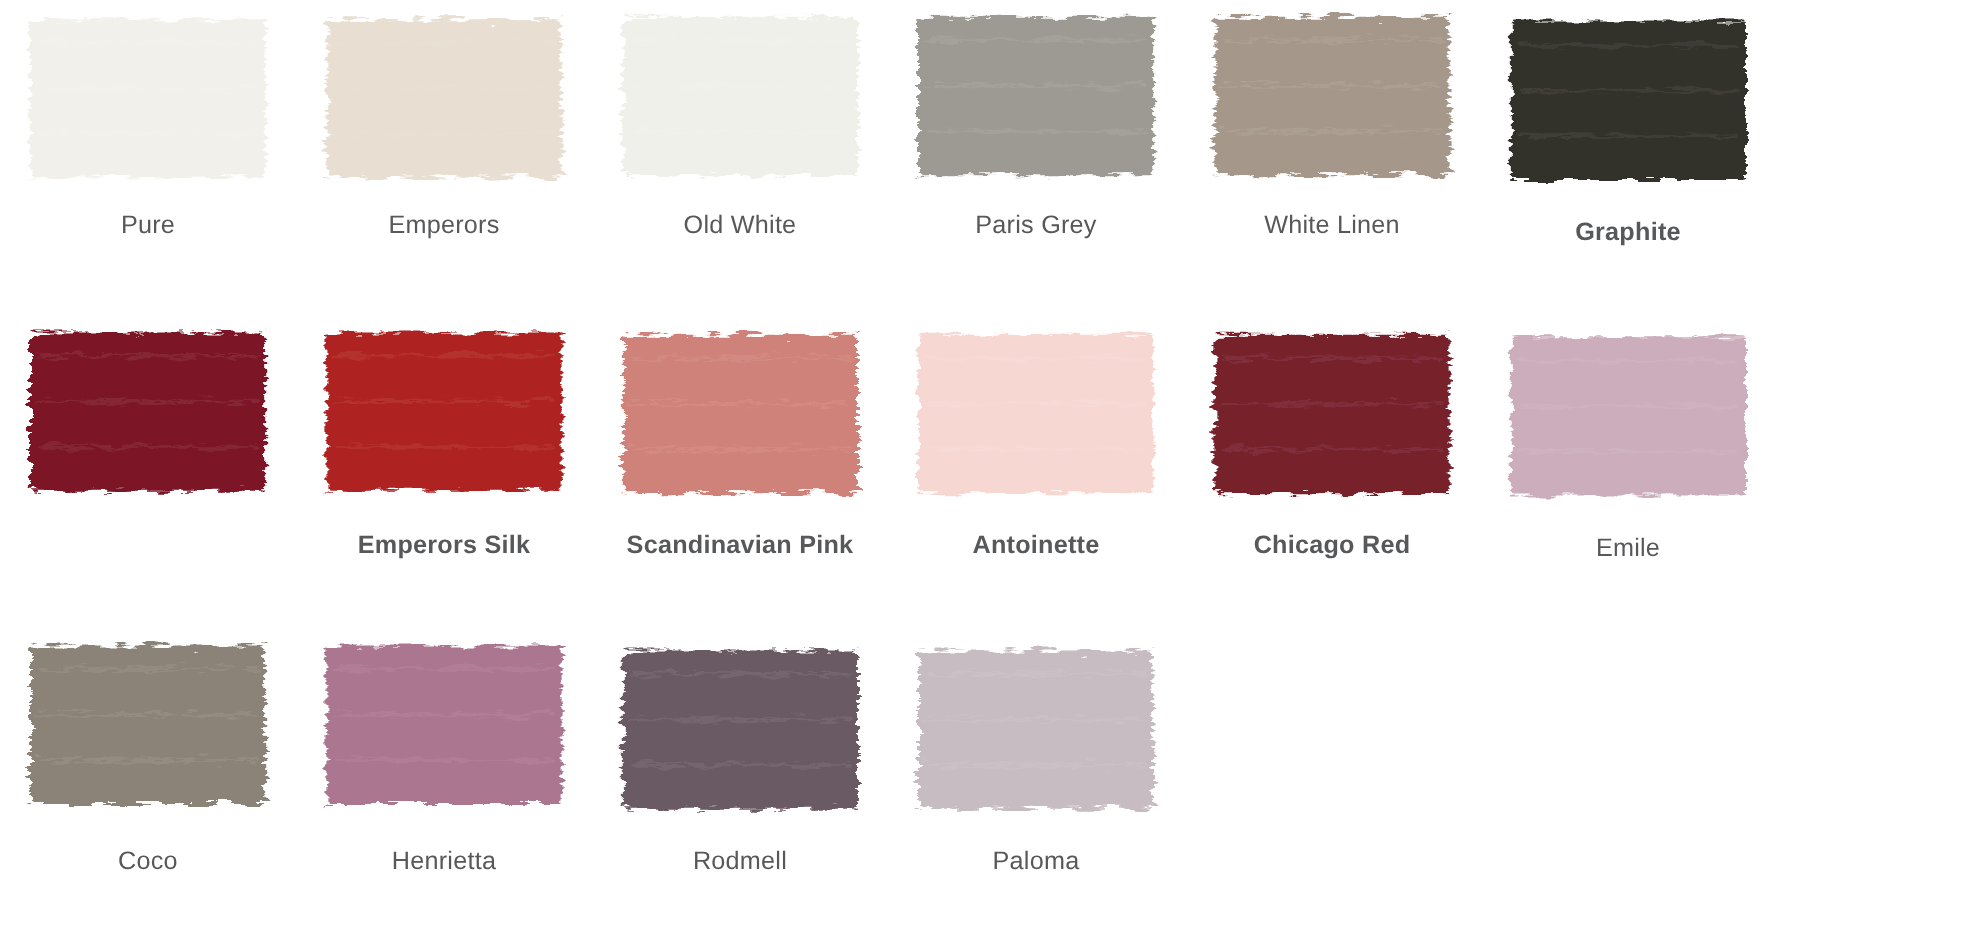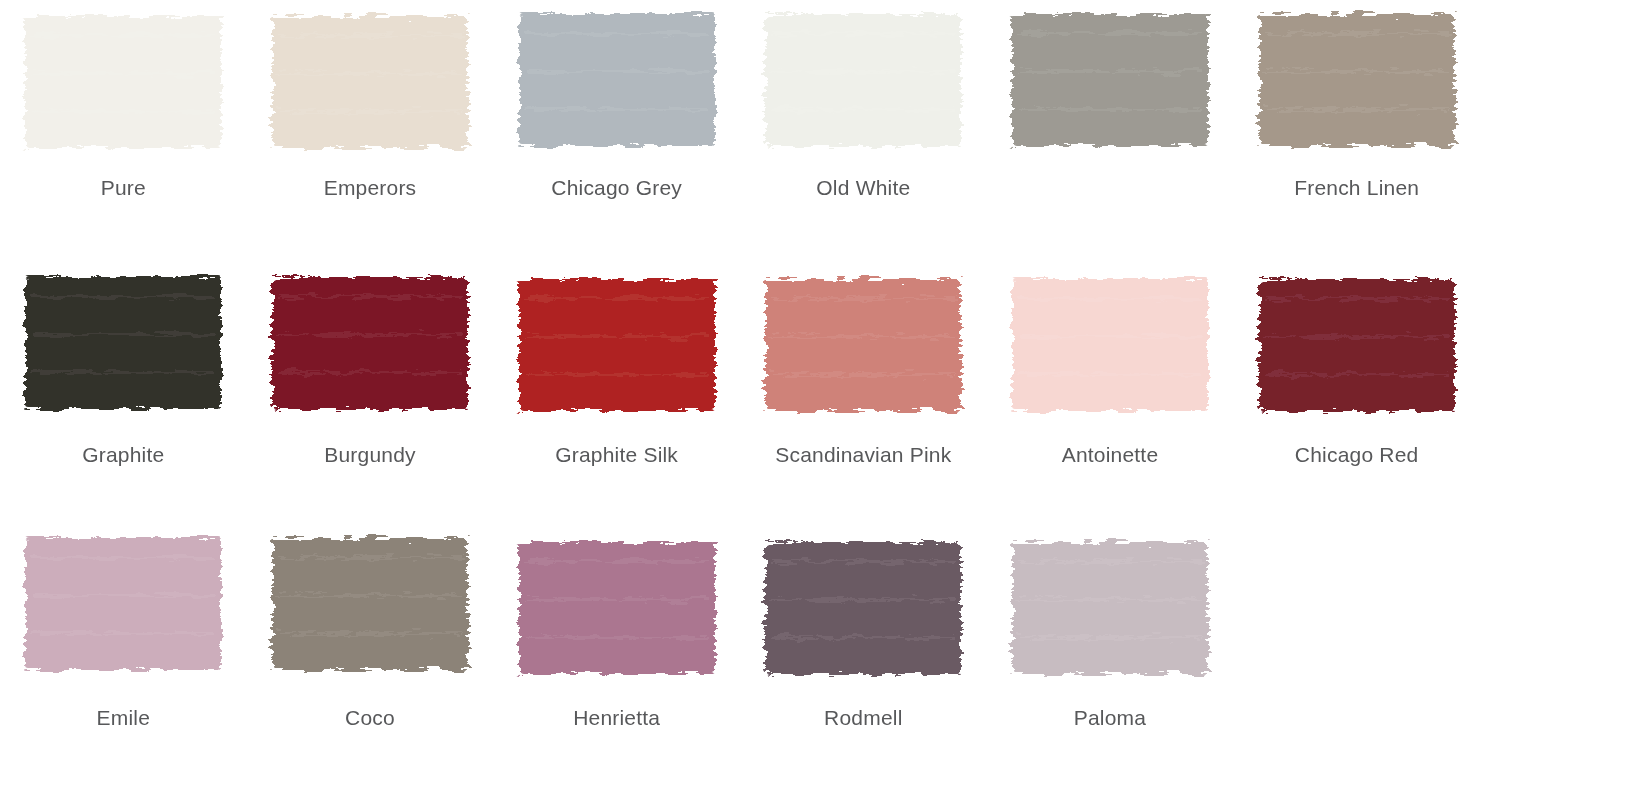--- a/index.html
+++ b/index.html
@@ -60,21 +60,21 @@
     font-weight: 400;
     letter-spacing: 0.2px;
     color: #57585a;
     white-space: nowrap;
   }
 
   
   .row-1 .paint-wrap { margin-top: 6px; }
   .row-1 .swatch-label { top: 176px; }
   .row-2 .paint-wrap { margin-top: 10px; }
-  .row-2 .swatch-label { top: 182px; }
+  .row-2 .swatch-label { top: 182px; font-weight: bold; }
   .row-3 .paint-wrap { margin-top: 12px; }
   .row-3 .swatch-label { top: 184px; }
 </style>
 </head>
 <body>
 
 <svg width="0" height="0" style="position:absolute" aria-hidden="true">
   <defs>
     <filter id="roughen-a">
       <feTurbulence type="fractalNoise" baseFrequency="0.045 0.22" numOctaves="4" seed="7" result="n"></feTurbulence>
@@ -123,33 +123,20 @@
             <rect x="14" y="64" width="184" height="3" fill="#ffffff" opacity="0.07"></rect>
             <rect x="14" y="102" width="184" height="3" fill="#ffffff" opacity="0.07"></rect>
           </g>
         </svg>
       </div>
       <div class="swatch-label">Emperors</div>
     </div>
     <div class="swatch-cell row-1">
       <div class="paint-wrap">
         <svg class="paint-svg" viewBox="0 0 212 148" preserveAspectRatio="none">
-          <g filter="url(#roughen-c)">
-            <rect x="8" y="8" width="196" height="132" rx="3" fill="#b1b8be"></rect>
-            <rect x="14" y="26" width="184" height="3" fill="#ffffff" opacity="0.07"></rect>
-            <rect x="14" y="64" width="184" height="3" fill="#ffffff" opacity="0.07"></rect>
-            <rect x="14" y="102" width="184" height="3" fill="#ffffff" opacity="0.07"></rect>
-          </g>
-        </svg>
-      </div>
-      <div class="swatch-label">Chicago Grey</div>
-    </div>
-    <div class="swatch-cell row-1">
-      <div class="paint-wrap">
-        <svg class="paint-svg" viewBox="0 0 212 148" preserveAspectRatio="none">
           <g filter="url(#roughen-d)">
             <rect x="8" y="8" width="196" height="132" rx="3" fill="#eff0ea"></rect>
             <rect x="14" y="26" width="184" height="3" fill="#ffffff" opacity="0.07"></rect>
             <rect x="14" y="64" width="184" height="3" fill="#ffffff" opacity="0.07"></rect>
             <rect x="14" y="102" width="184" height="3" fill="#ffffff" opacity="0.07"></rect>
           </g>
         </svg>
       </div>
       <div class="swatch-label">Old White</div>
     </div>
@@ -157,33 +144,34 @@
       <div class="paint-wrap">
         <svg class="paint-svg" viewBox="0 0 212 148" preserveAspectRatio="none">
           <g filter="url(#roughen-a)">
             <rect x="8" y="8" width="196" height="132" rx="3" fill="#9d9a93"></rect>
             <rect x="14" y="26" width="184" height="3" fill="#ffffff" opacity="0.07"></rect>
             <rect x="14" y="64" width="184" height="3" fill="#ffffff" opacity="0.07"></rect>
             <rect x="14" y="102" width="184" height="3" fill="#ffffff" opacity="0.07"></rect>
           </g>
         </svg>
       </div>
+      <div class="swatch-label">Paris Grey</div>
     </div>
     <div class="swatch-cell row-1">
       <div class="paint-wrap">
         <svg class="paint-svg" viewBox="0 0 212 148" preserveAspectRatio="none">
           <g filter="url(#roughen-b)">
             <rect x="8" y="8" width="196" height="132" rx="3" fill="#a5988a"></rect>
             <rect x="14" y="26" width="184" height="3" fill="#ffffff" opacity="0.07"></rect>
             <rect x="14" y="64" width="184" height="3" fill="#ffffff" opacity="0.07"></rect>
             <rect x="14" y="102" width="184" height="3" fill="#ffffff" opacity="0.07"></rect>
           </g>
         </svg>
       </div>
-      <div class="swatch-label">French Linen</div>
+      <div class="swatch-label">White Linen</div>
     </div>
     <div class="swatch-cell row-2">
       <div class="paint-wrap">
         <svg class="paint-svg" viewBox="0 0 212 148" preserveAspectRatio="none">
           <g filter="url(#roughen-c)">
             <rect x="8" y="8" width="196" height="132" rx="3" fill="#32302a"></rect>
             <rect x="14" y="26" width="184" height="3" fill="#ffffff" opacity="0.07"></rect>
             <rect x="14" y="64" width="184" height="3" fill="#ffffff" opacity="0.07"></rect>
             <rect x="14" y="102" width="184" height="3" fill="#ffffff" opacity="0.07"></rect>
           </g>
@@ -195,34 +183,33 @@
       <div class="paint-wrap">
         <svg class="paint-svg" viewBox="0 0 212 148" preserveAspectRatio="none">
           <g filter="url(#roughen-d)">
             <rect x="8" y="8" width="196" height="132" rx="3" fill="#7c1527"></rect>
             <rect x="14" y="26" width="184" height="3" fill="#ffffff" opacity="0.07"></rect>
             <rect x="14" y="64" width="184" height="3" fill="#ffffff" opacity="0.07"></rect>
             <rect x="14" y="102" width="184" height="3" fill="#ffffff" opacity="0.07"></rect>
           </g>
         </svg>
       </div>
-      <div class="swatch-label">Burgundy</div>
     </div>
     <div class="swatch-cell row-2">
       <div class="paint-wrap">
         <svg class="paint-svg" viewBox="0 0 212 148" preserveAspectRatio="none">
           <g filter="url(#roughen-a)">
             <rect x="8" y="8" width="196" height="132" rx="3" fill="#af2220"></rect>
             <rect x="14" y="26" width="184" height="3" fill="#ffffff" opacity="0.07"></rect>
             <rect x="14" y="64" width="184" height="3" fill="#ffffff" opacity="0.07"></rect>
             <rect x="14" y="102" width="184" height="3" fill="#ffffff" opacity="0.07"></rect>
           </g>
         </svg>
       </div>
-      <div class="swatch-label">Graphite Silk</div>
+      <div class="swatch-label">Emperors Silk</div>
     </div>
     <div class="swatch-cell row-2">
       <div class="paint-wrap">
         <svg class="paint-svg" viewBox="0 0 212 148" preserveAspectRatio="none">
           <g filter="url(#roughen-b)">
             <rect x="8" y="8" width="196" height="132" rx="3" fill="#cf8279"></rect>
             <rect x="14" y="26" width="184" height="3" fill="#ffffff" opacity="0.07"></rect>
             <rect x="14" y="64" width="184" height="3" fill="#ffffff" opacity="0.07"></rect>
             <rect x="14" y="102" width="184" height="3" fill="#ffffff" opacity="0.07"></rect>
           </g>

